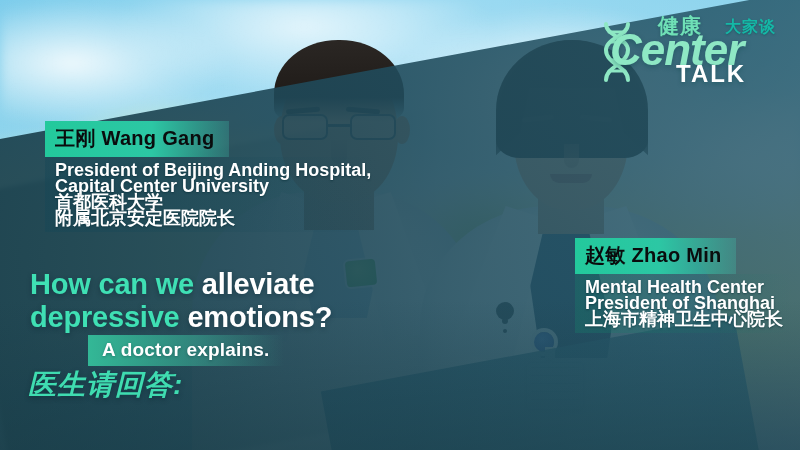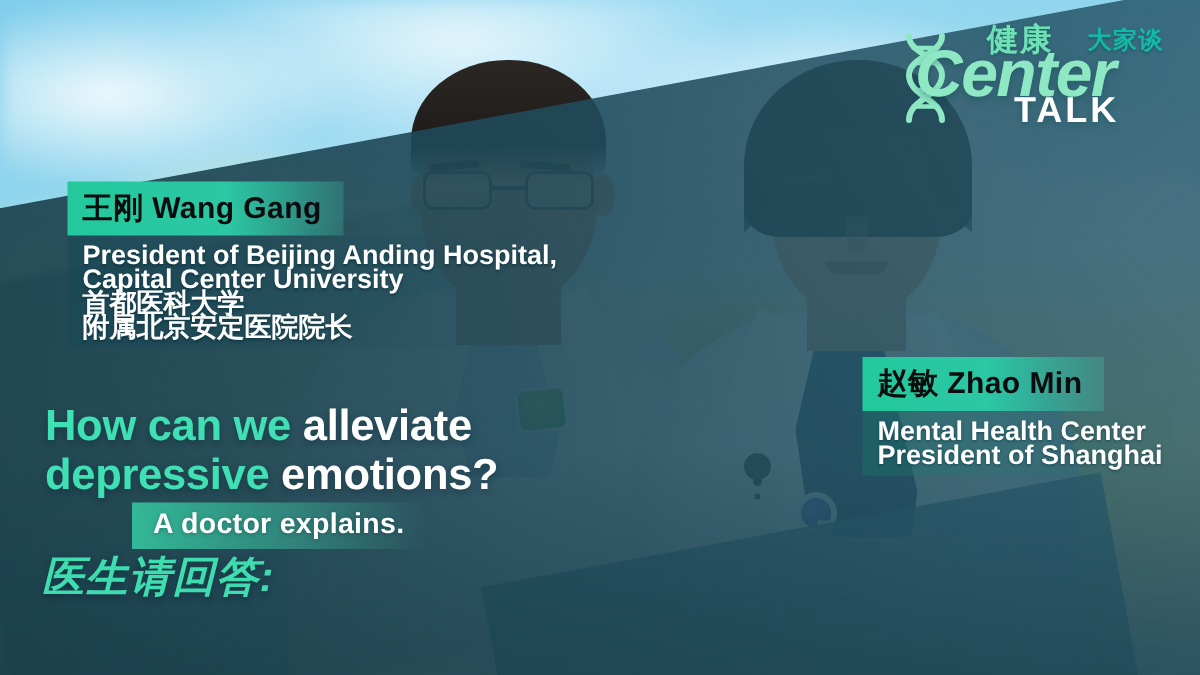--- a/index.html
+++ b/index.html
@@ -431,20 +431,21 @@
       <div>首都医科大学</div>
       <div>附属北京安定医院院长</div>
     </div>
   </div>
 
   <div class="namecard nc-right">
     <div class="nameband">赵敏 Zhao Min</div>
     <div class="detail">
       <div>Mental Health Center</div>
       <div>President of Shanghai</div>
+      <div>上海市精神卫生中心院长</div>
     </div>
   </div>
 
   <div class="headline">
     <div>
       <span class="hl-teal">How can we </span><span class="hl-white">alleviate</span>
     </div>
     <div>
       <span class="hl-teal">depressive </span><span class="hl-white">emotions?</span>
     </div>

